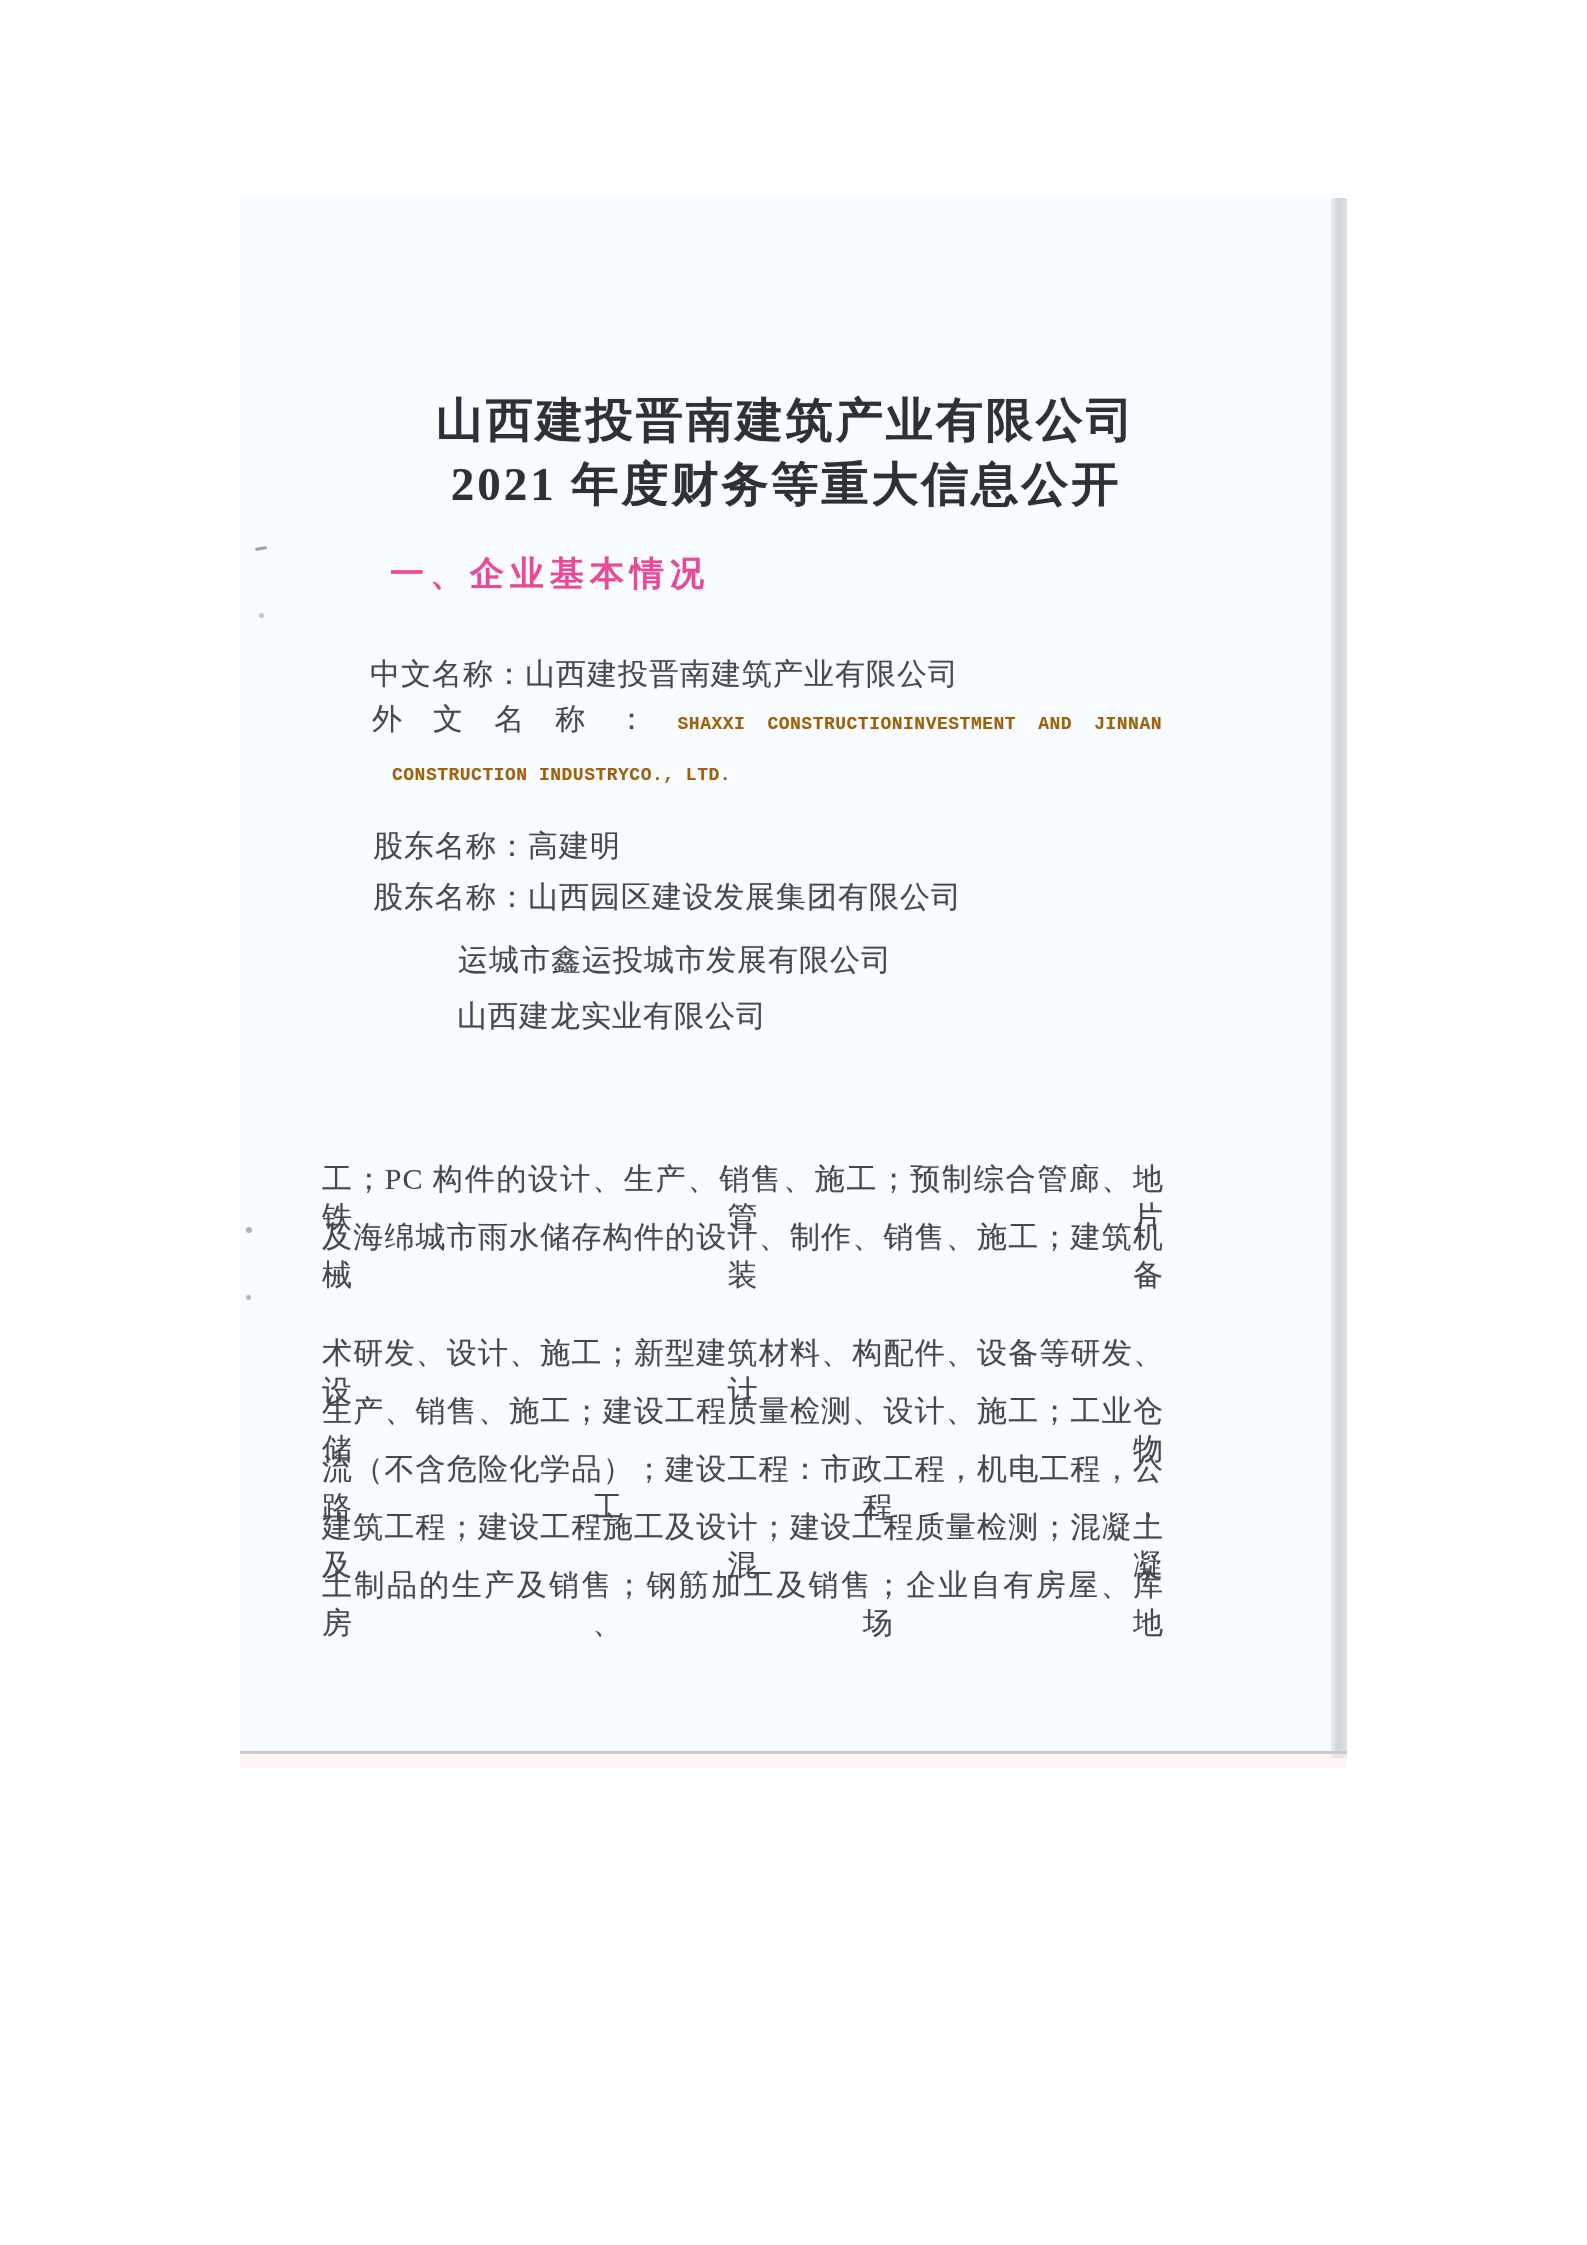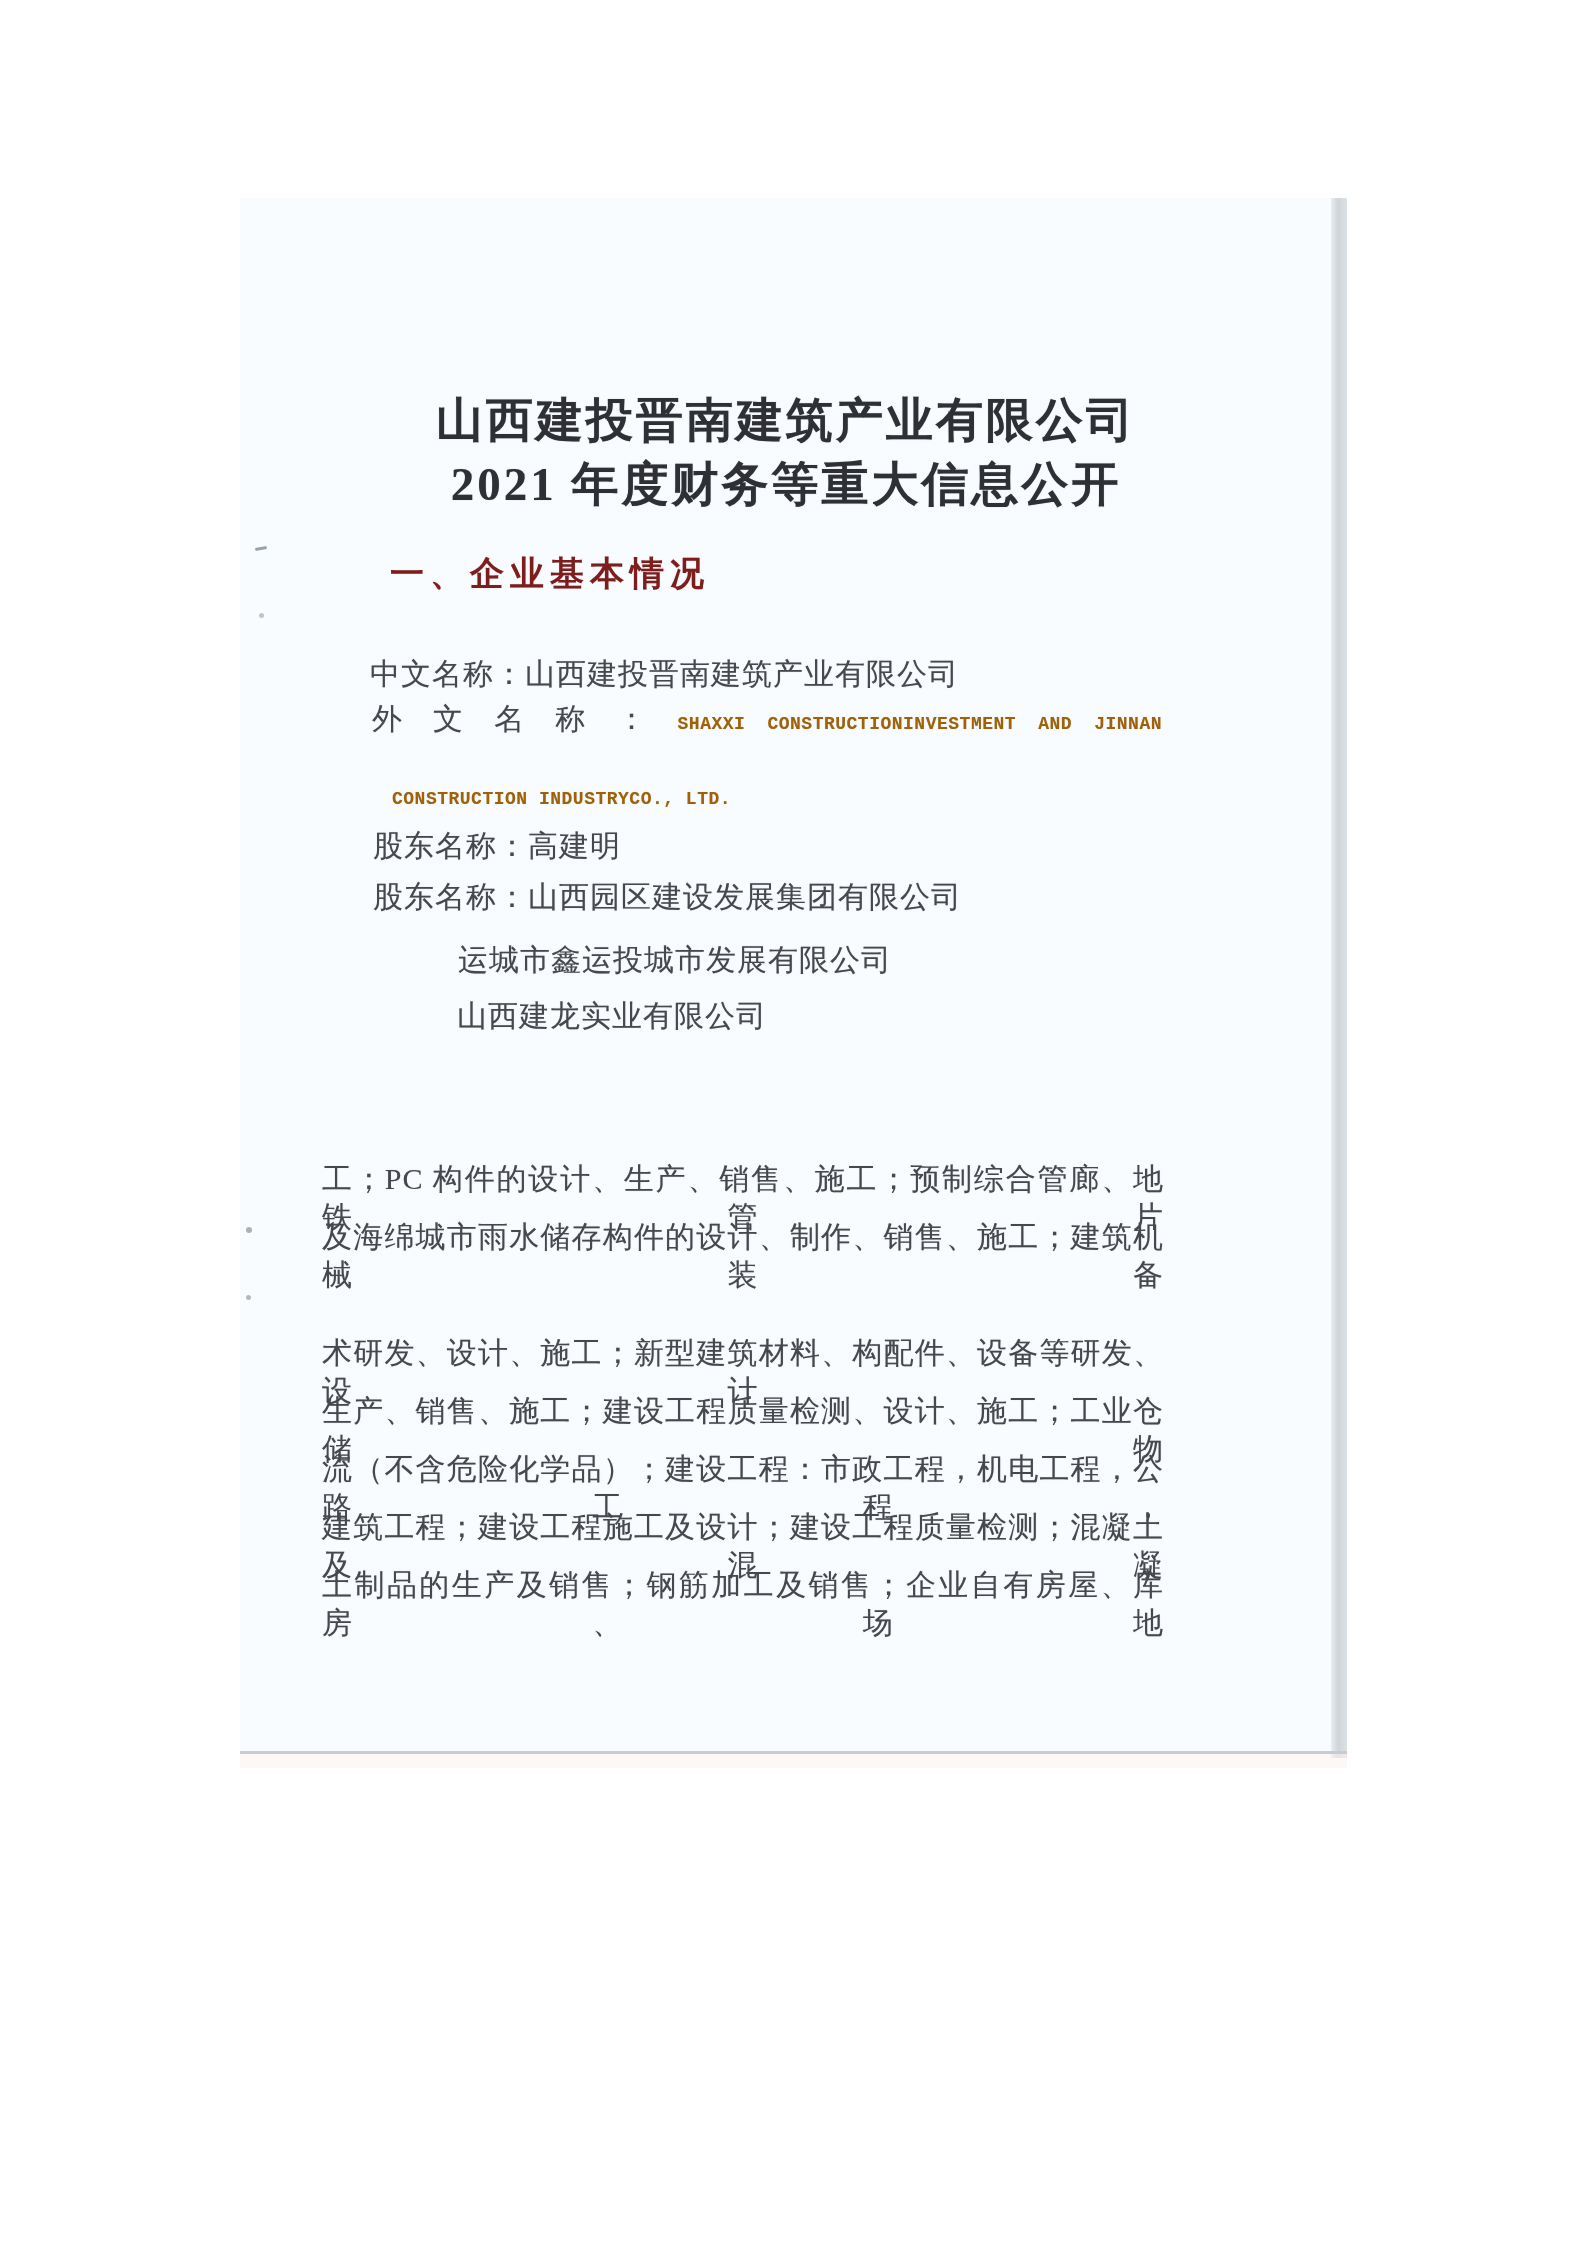--- a/index.html
+++ b/index.html
@@ -70,33 +70,33 @@
     text-shadow: 0 0 1px rgba(46,48,53,0.4);
   }
   .t1 { top: 392px; }
   .t2 { top: 456px; }
   .heading {
     left: 390px; top: 554px;
     font-family: "Liberation Sans", "DejaVu Sans", sans-serif;
     font-weight: bold;
     font-size: 34px;
     letter-spacing: 6px;
-    color: #7f1d1d;
+    color: #ec4899;
     text-shadow: 0 0 1px rgba(62,64,69,0.3);
   }
   .mono {
     font-family: "Liberation Mono", "DejaVu Sans Mono", monospace;
     font-weight: bold;
     font-size: 18px;
     letter-spacing: 0.5px;
     color: #a16207;
   }
   .l-zhname  { left: 370px; top: 655px; }
   .l-enname  { left: 372px; top: 700px; width: 790px; }
-  .l-enname2 { left: 392px; top: 756px; margin-top: 24px; }
+  .l-enname2 { left: 392px; top: 756px; }
   .l-legal   { left: 373px; top: 827px; }
   .l-sh1     { left: 373px; top: 878px; }
   .l-sh2     { left: 458px; top: 941px; }
   .l-sh3     { left: 457px; top: 997px; }
   .l-addr    { left: 352px; top: 1061px; width: 812px; }
   .l-scope0  { left: 353px; top: 1100px; width: 811px; }
   .scope-line { left: 322px; width: 842px; }
   .s0 { top: 1160px; }
   .s1 { top: 1218px; }
   .s2 { top: 1276px; }

